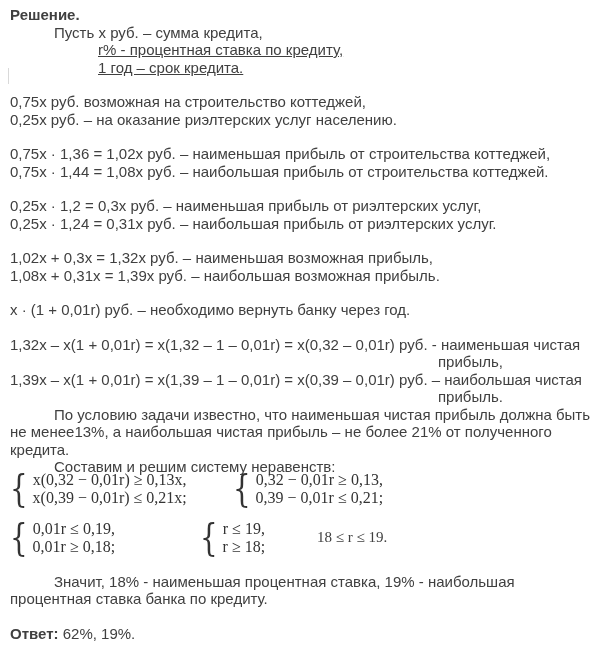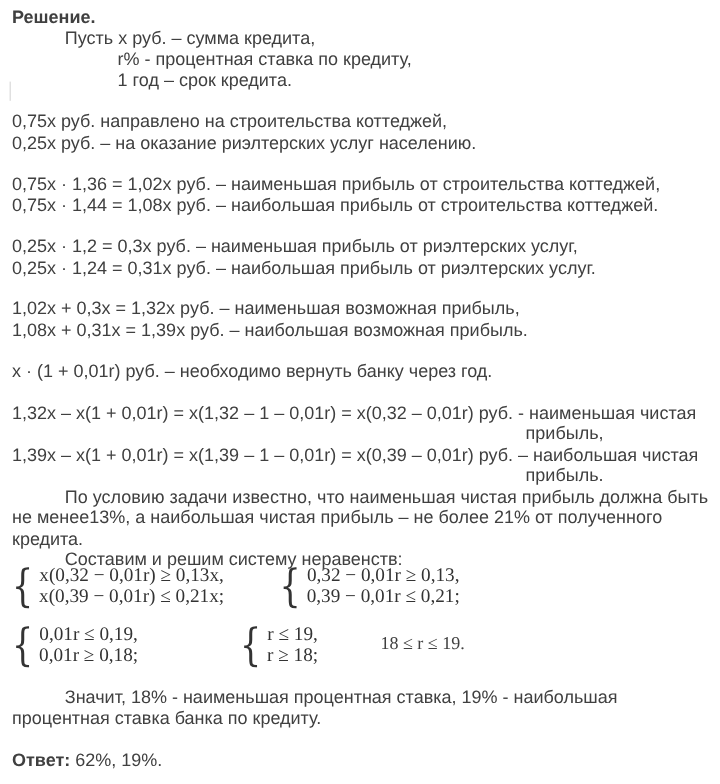--- a/index.html
+++ b/index.html
@@ -6,21 +6,21 @@
   html,body { margin:0; padding:0; }
   body {
     width:600px; height:653px; overflow:hidden; background:#ffffff;
     font-family:"Liberation Sans","DejaVu Sans",sans-serif;
     font-size:15px; line-height:17.5px; color:var(--text-color);
   }
   .doc { position:relative; padding:6px 24px 0 10px; }
   .line { white-space:nowrap; }
   .b { font-weight:bold; }
   .ind1 { padding-left:44px; }
-  .ind2 { padding-left:88px; }
+  .ind2 { padding-left:88px;text-decoration:underline; }
   .mt  { margin-top:17px; }
   .cont { padding-left:428px; }
   .artifact { position:absolute; left:8px; top:68px; width:1px; height:16px; background:#d9d9d9; }
 
   .sys-row { display:flex; align-items:flex-start; }
   .row1 { margin-top:-5px; }
   .row2 { margin-top:13px; }
   .system {
     display:flex; align-items:center;
     font-family:"Liberation Serif","DejaVu Serif",serif;
@@ -47,21 +47,21 @@
 
   <div class="artifact"></div>
 
   <div class="line b">Решение.</div>
 
   <div class="line ind1">Пусть x руб. – сумма кредита,</div>
   <div class="line ind2">r% - процентная ставка по кредиту,</div>
   <div class="line ind2">1 год – срок кредита.</div>
 
   <div class="mt">
-    <div class="line">0,75x руб. направлено на строительства коттеджей,</div>
+    <div class="line">0,75x руб. возможная на строительство коттеджей,</div>
     <div class="line">0,25x руб. – на оказание риэлтерских услуг населению.</div>
   </div>
 
   <div class="mt">
     <div class="line">0,75x · 1,36 = 1,02x руб. – наименьшая прибыль от строительства коттеджей,</div>
     <div class="line">0,75x · 1,44 = 1,08x руб. – наибольшая прибыль от строительства коттеджей.</div>
   </div>
 
   <div class="mt">
     <div class="line">0,25x · 1,2 = 0,3x руб. – наименьшая прибыль от риэлтерских услуг,</div>

